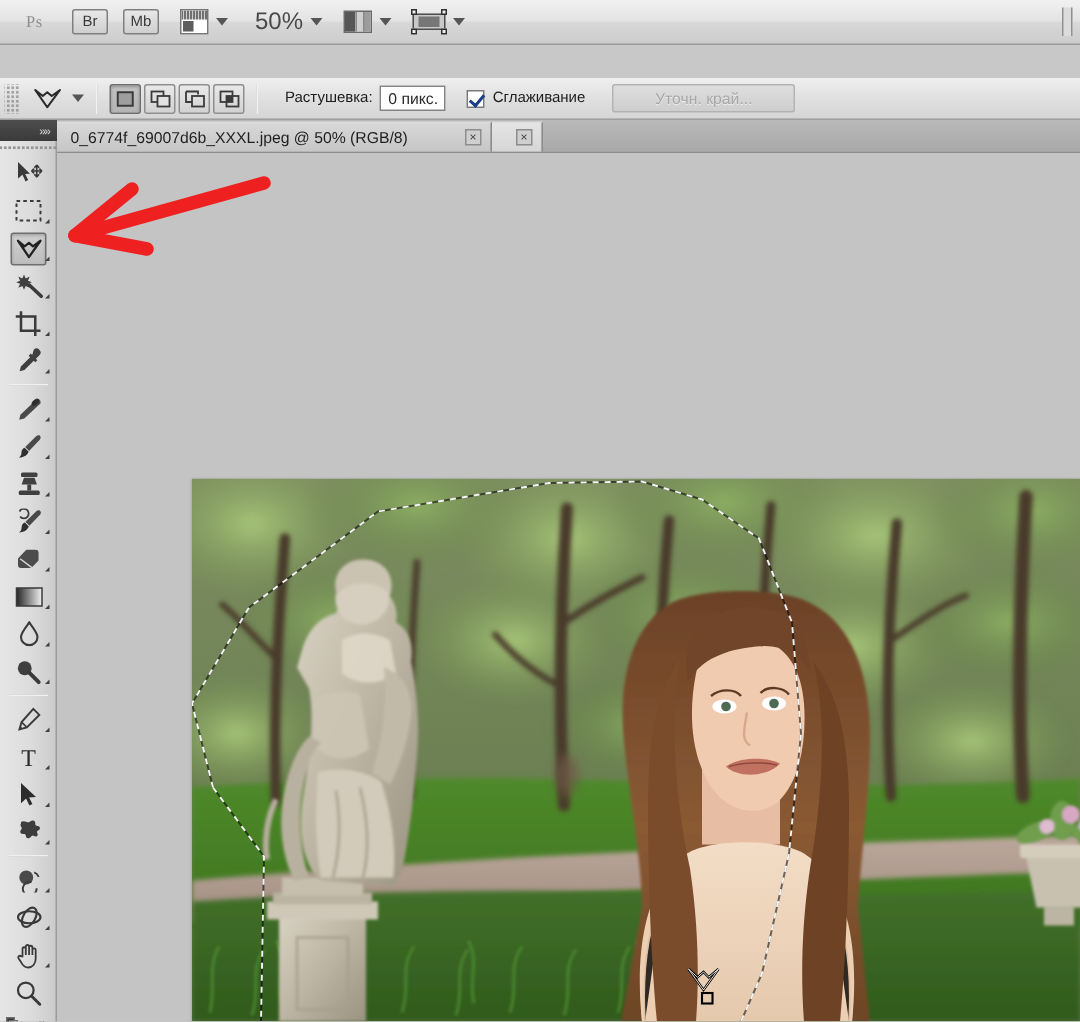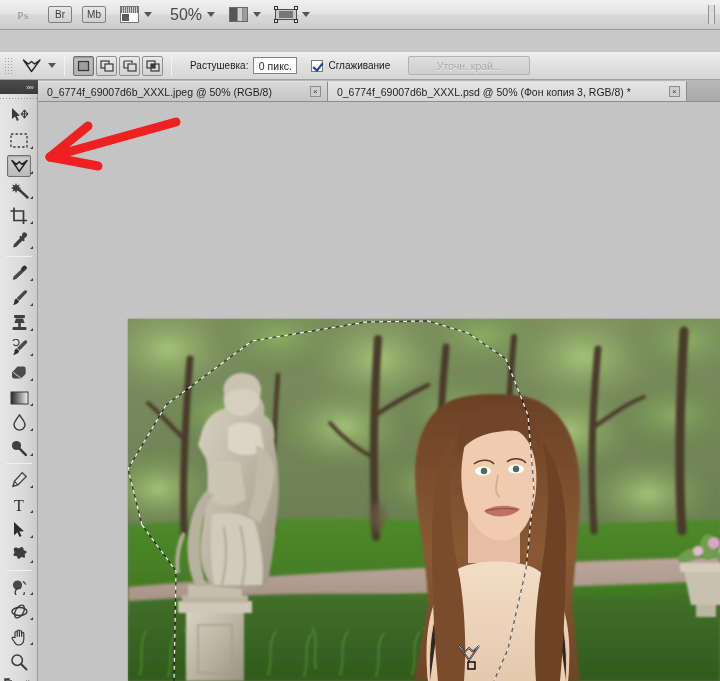--- a/index.html
+++ b/index.html
@@ -271,21 +271,20 @@
 
     <div class="opt-btn">Уточн. край...</div>
   </div>
 
   <div class="tabbar">
     <div class="tab">
       <span>0_6774f_69007d6b_XXXL.jpeg @ 50% (RGB/8)</span>
       <span class="tab-close">×</span>
     </div>
     <div class="tab active">
-      <span>0_6774f_69007d6b_XXXL.psd @ 50% (Фон копия 3, RGB/8) *</span>
       <span class="tab-close">×</span>
     </div>
   </div>
 
   <div class="toolpanel">
     <div class="tool-collapse">
         <span>»»</span>
       </div>
     <div class="tool-grip"></div>
 

